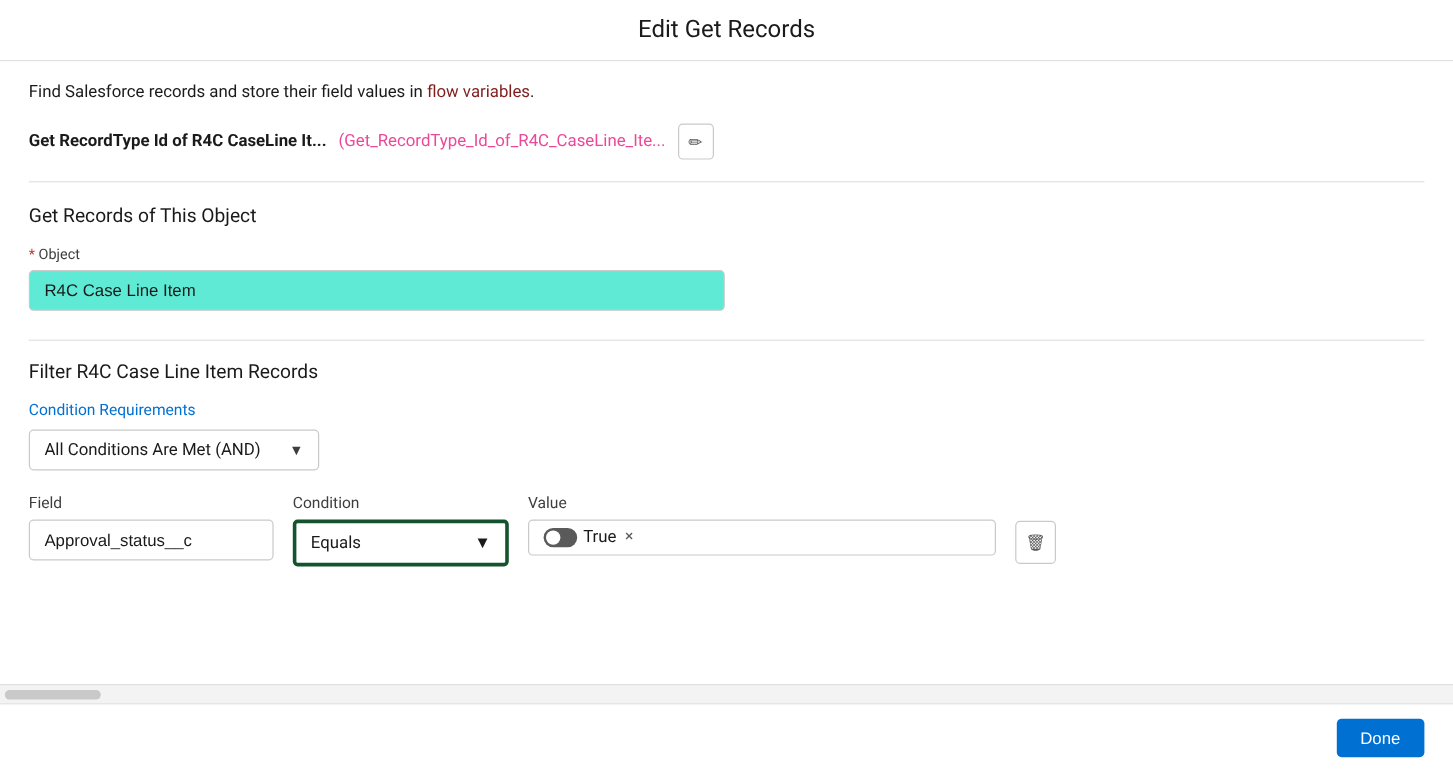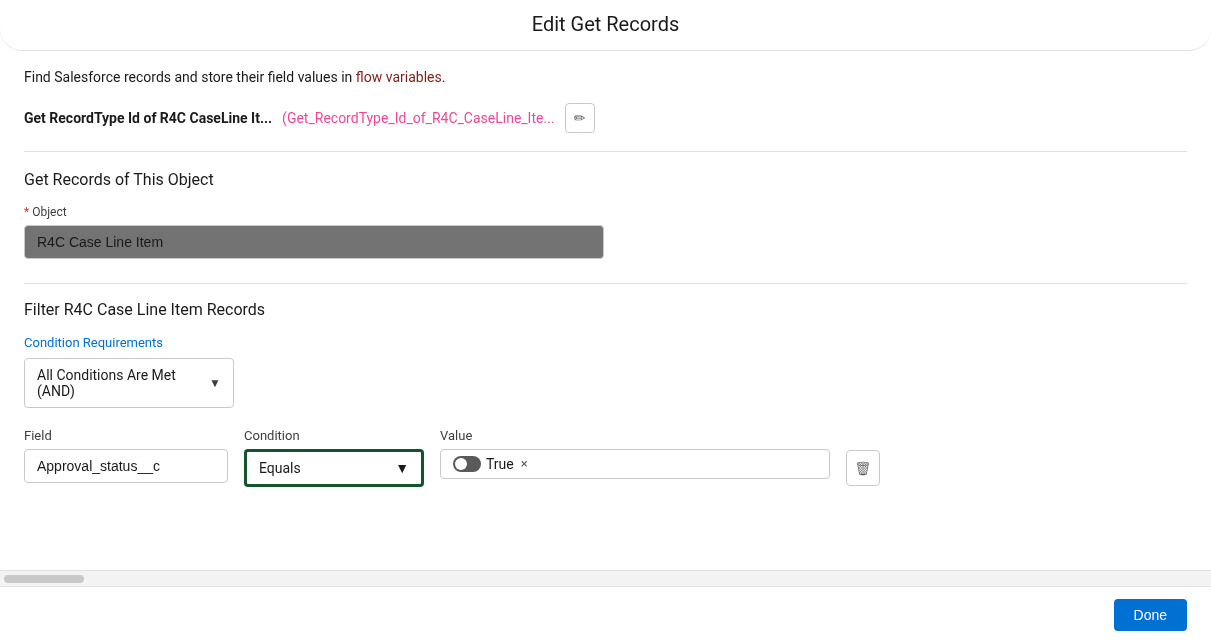--- a/index.html
+++ b/index.html
@@ -18,21 +18,20 @@
       min-height: 643px;
       display: flex;
       flex-direction: column;
     }
 
     
     .page-header {
       text-align: center;
       padding: 12px 0 14px 0;
       border-bottom: 1px solid #e0e0e0;
-      border-radius: 22px;
     }
     .page-header h1 {
       font-size: 20px;
       font-weight: 400;
       color: #1a1a1a;
     }
 
     
     .page-body {
       padding: 18px 24px 0 24px;
@@ -96,21 +95,21 @@
     .field-label span.label-text {
       color: #3e3e3e;
     }
 
     .input-field {
       border: 1px solid #c9c9c9;
       border-radius: 4px;
       padding: 8px 12px;
       font-size: 14px;
       color: #1a1a1a;
-      background: #737373;
+      background: #5eead4;
       width: 580px;
       outline: none;
     }
 
     .section-divider {
       border: none;
       border-top: 1px solid #e0e0e0;
       margin: 24px 0 16px 0;
     }
 
@@ -121,21 +120,21 @@
       margin-bottom: 8px;
     }
 
     .dropdown-select {
       border: 1px solid #c9c9c9;
       border-radius: 4px;
       padding: 8px 12px;
       font-size: 14px;
       color: #1a1a1a;
       background: #fff;
-      width: 210px;
+      width: 242px;
       display: flex;
       align-items: center;
       justify-content: space-between;
       cursor: pointer;
     }
     .dropdown-select .chevron {
       font-size: 12px;
       color: #3e3e3e;
     }
 

